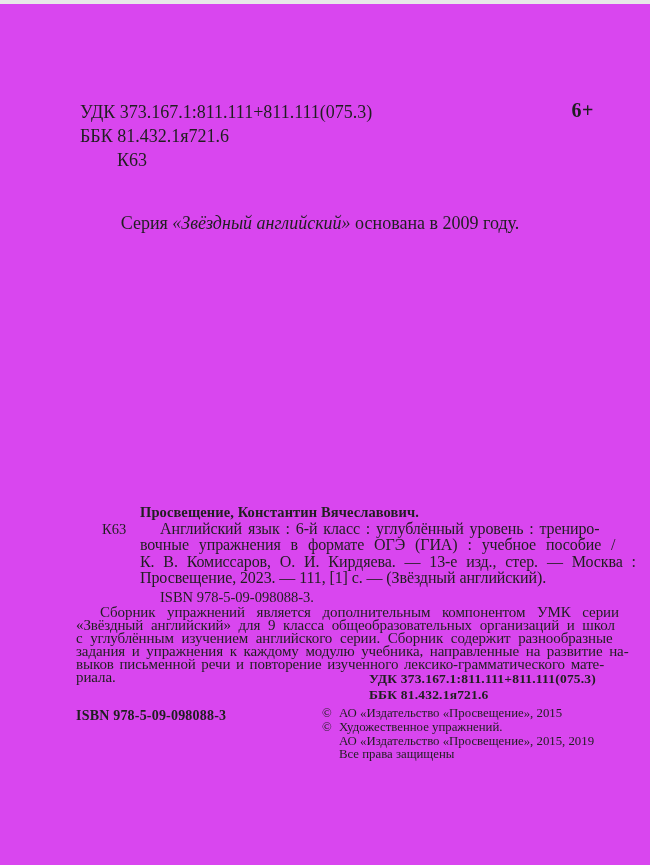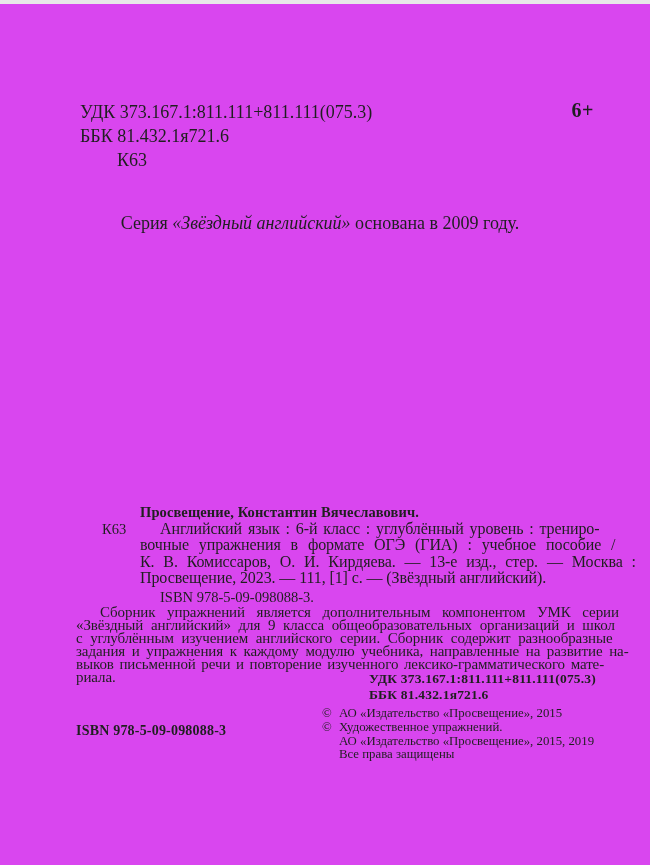--- a/index.html
+++ b/index.html
@@ -92,21 +92,21 @@
     position: absolute;
     left: 76px;
     top: 703px;
     width: 520px;
     font-size: 12.8px;
     line-height: 13.8px;
   }
   .imprint-isbn {
     position: absolute;
     left: 0;
-    top: 17px;
+    top: 2px;
     font-weight: bold;
     font-size: 14px;
     white-space: nowrap;
     letter-spacing: 0.2px;
   }
   .copyrights { position: absolute; left: 246px; top: 0; }
   .copy-line { display: flex; white-space: nowrap; }
   .copy-sym { width: 17px; flex: none; }
 </style>
 </head>

